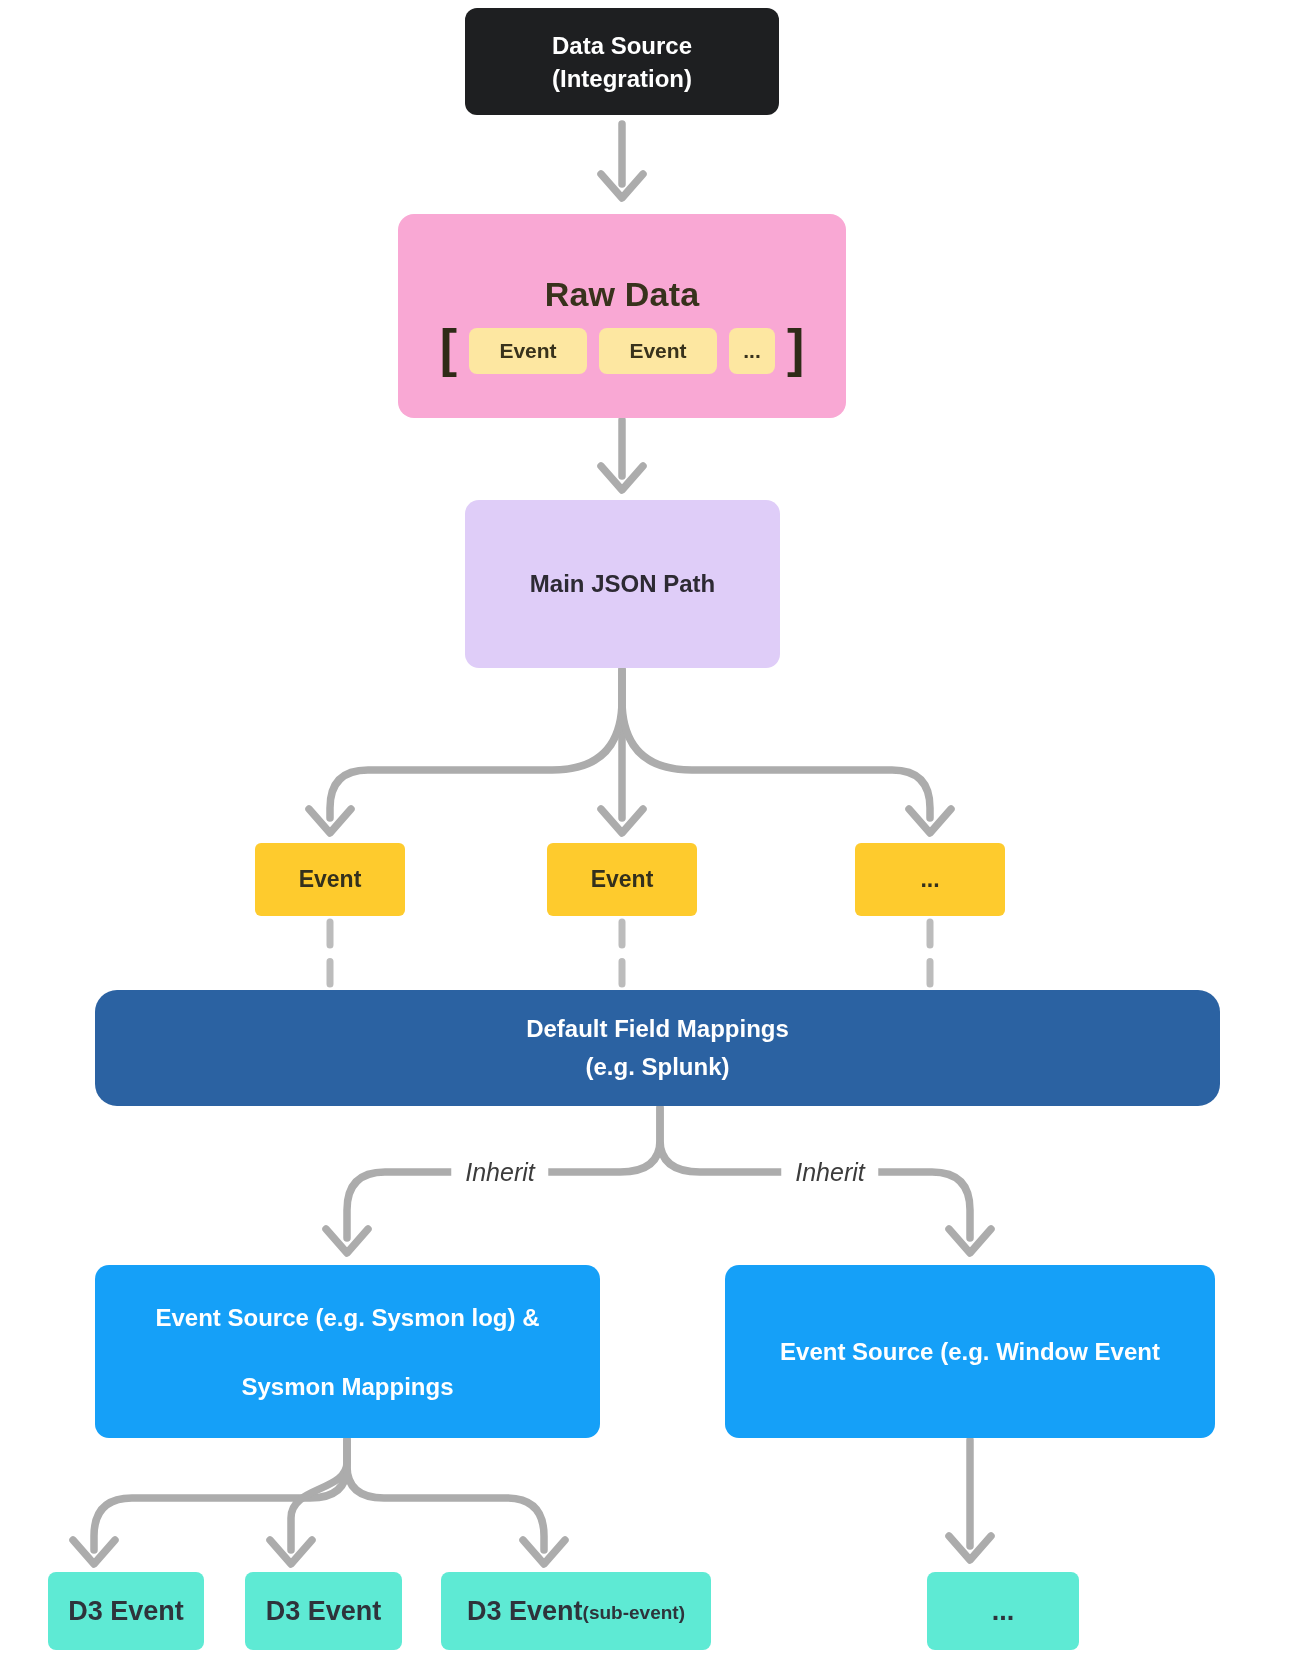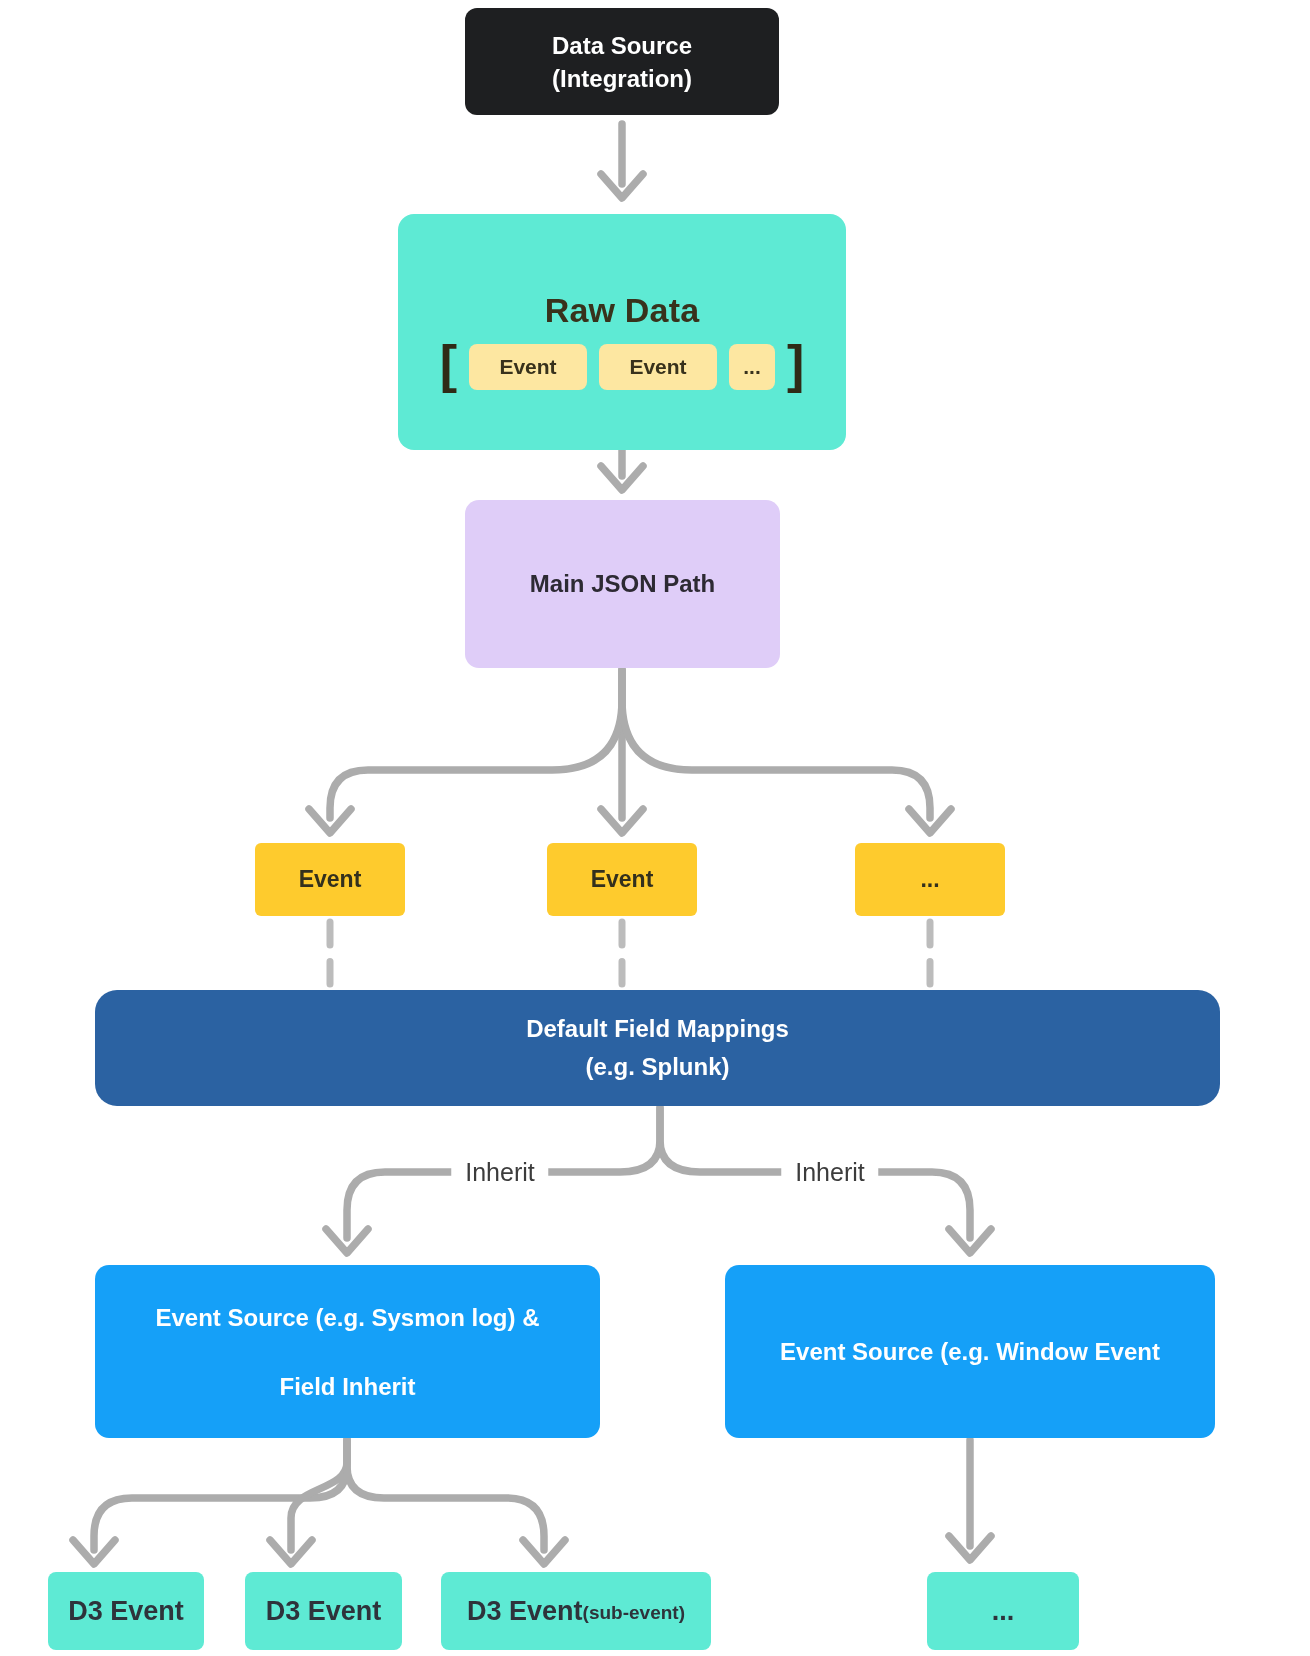--- a/index.html
+++ b/index.html
@@ -9,40 +9,40 @@
     -webkit-font-smoothing:antialiased;
   }
   .canvas{position:absolute;inset:0;}
   svg.wires{position:absolute;left:0;top:0;pointer-events:none;}
   .node{position:absolute;display:flex;flex-direction:column;align-items:center;justify-content:center;box-sizing:border-box;text-align:center;}
 
   
   .data-source{left:465px;top:8px;width:314px;height:107px;background:#1e1f21;border-radius:12px;color:#fff;font-weight:700;font-size:24px;line-height:33px;}
 
   
-  .raw-data{left:398px;top:214px;width:448px;height:236px;background:#5eead4;border-radius:16px;padding-top:16px;}
+  .raw-data{left:398px;top:214px;width:448px;height:204px;background:#f9a8d4;border-radius:16px;padding-top:16px;}
   .raw-title{font-size:34px;font-weight:700;color:#38321c;letter-spacing:.2px;}
   .raw-row{display:flex;align-items:center;margin-top:14px;gap:12px;}
   .bracket{font-size:52px;font-weight:700;color:#2f2b17;line-height:44px;transform:translateY(-3px);}
   .chip{height:46px;background:#fde7a1;border-radius:8px;display:flex;align-items:center;justify-content:center;font-weight:700;font-size:21px;color:#38321c;}
   .chip.ev{width:118px;}
   .chip.more{width:46px;}
 
   
   .json-path{left:465px;top:500px;width:315px;height:168px;background:#dfcdf8;border-radius:14px;font-size:24px;font-weight:700;color:#2d2a33;}
 
   
   .event-box{top:843px;width:150px;height:73px;background:#fecb2d;border-radius:6px;font-size:23px;font-weight:700;color:#33301d;}
   .event-1{left:255px;} .event-2{left:547px;} .event-3{left:855px;}
 
   
   .dfm-bar{left:95px;top:990px;width:1125px;height:116px;background:#2b62a2;border-radius:22px;color:#fff;font-weight:700;font-size:24px;line-height:38px;}
 
   
-  .inherit{position:absolute;top:1154px;transform:translateX(-50%);background:#ffffff;padding:0 14px;font-size:25px;line-height:36px;font-weight:500;color:#3c3c3c;}
+  .inherit{position:absolute;top:1154px;transform:translateX(-50%);background:#ffffff;padding:0 14px;font-size:25px;line-height:36px;font-weight:500;color:#3c3c3c;font-style:italic;}
   .inherit-left{left:500px;} .inherit-right{left:830px;}
 
   
   .es-box{top:1265px;height:173px;background:#15a0f8;border-radius:14px;color:#fff;font-weight:700;font-size:24px;line-height:37px;}
   .es-left{left:95px;width:505px;gap:32px;}
   .es-right{left:725px;width:490px;}
 
   
   .d3-box{top:1572px;height:78px;background:#5eead4;border-radius:8px;color:#2e333b;font-weight:700;font-size:27px;flex-direction:row;align-items:center;margin-left:32px;}
   .d3-1{left:16px;width:156px;}
@@ -140,21 +140,21 @@
   <div class="node dfm-bar">
     <div>Default Field Mappings</div>
     <div>(e.g. Splunk)</div>
   </div>
 
   <div class="inherit inherit-left">Inherit</div>
   <div class="inherit inherit-right">Inherit</div>
 
   <div class="node es-box es-left">
     <div>Event Source (e.g. Sysmon log) &amp;</div>
-    <div>Field Inherit</div>
+    <div>Sysmon Mappings</div>
   </div>
   <div class="node es-box es-right">
     <div>Event Source (e.g. Window Event</div>
   </div>
 
   <div class="node d3-box d3-1">
     <span>D3 Event</span>
   </div>
   <div class="node d3-box d3-2">
     <span>D3 Event</span>

